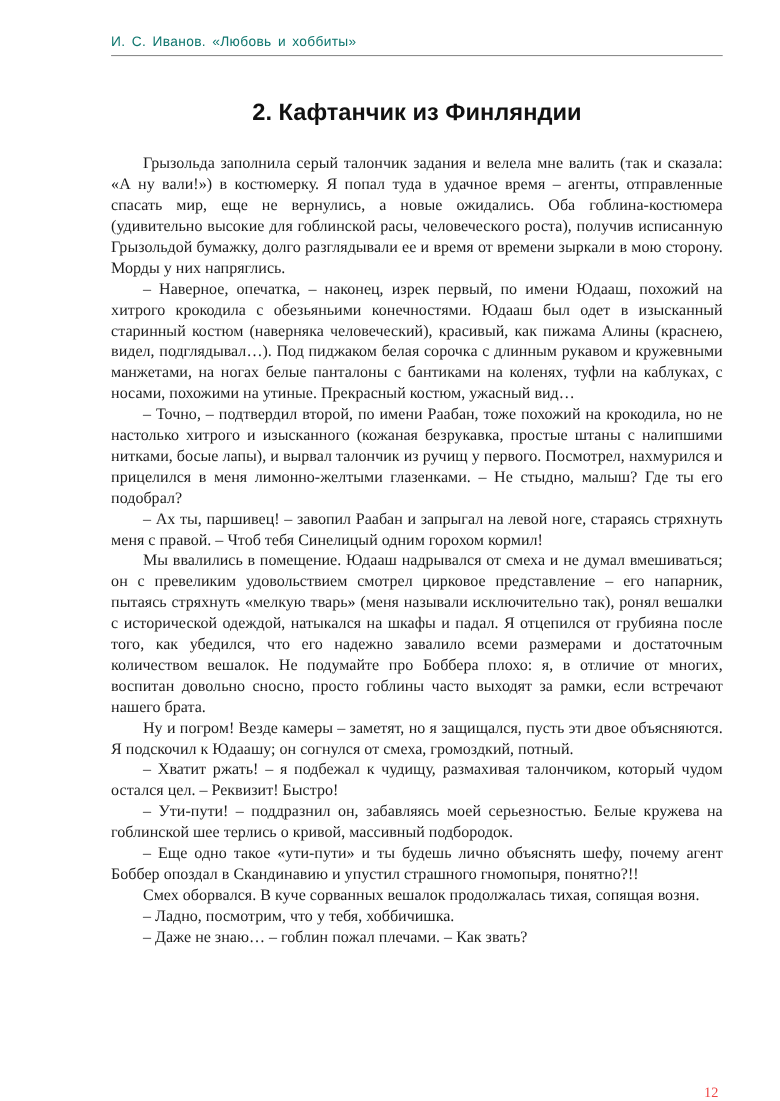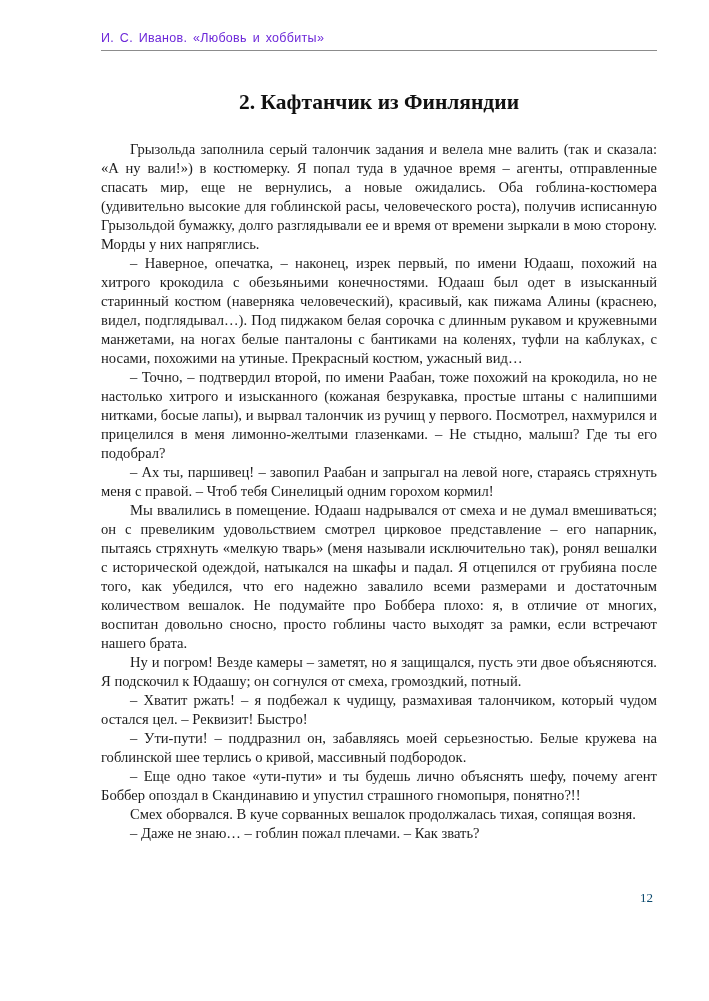--- a/index.html
+++ b/index.html
@@ -2,40 +2,40 @@
 <html><head>
 <meta charset="utf-8">
 <style>
   html, body { margin: 0; padding: 0; }
   body {
     width: 709px; height: 1001px; background: #ffffff; position: relative; overflow: hidden;
     color: #1a1a1a;
   }
   .header {
     position: absolute; left: 101px; top: 31px; width: 556px;
-    font-family: "Liberation Sans", sans-serif; font-size: 12.5px; color: #6d28d9;
+    font-family: "Liberation Sans", sans-serif; font-size: 12.5px; color: #0f766e;
     letter-spacing: 0.3px; word-spacing: 2px;
   }
   .rule {
     position: absolute; left: 101px; top: 50px; width: 556px; height: 0;
     border-top: 1.5px solid #8c8c8c;
   }
   .title {
     position: absolute; left: 101px; top: 90px; width: 556px; text-align: center;
-    font-family: Liberation Serif, serif; font-weight: bold; font-size: 21.5px; color: #111;
+    font-family: Liberation Sans, sans-serif; font-weight: bold; font-size: 21.5px; color: #111;
   }
   .body {
     position: absolute; left: 101px; top: 140px; width: 556px;
     font-family: "Liberation Serif", serif; font-size: 14.6px; line-height: 19px; color: #1c1c1c;
     text-align: justify;
   }
   .body p { margin: 0; text-indent: 29px; hyphens: manual; }
   .pagenum {
-    position: absolute; left: 640px; top: 890px;
-    font-family: "Liberation Serif", serif; font-size: 13px; color: #0c4a6e;
+    position: absolute; left: 640px; top: 985px;
+    font-family: "Liberation Serif", serif; font-size: 13px; color: #ef4444;
   }
 </style>
 </head>
 <body>
 
 <div class="header">И. С. Иванов. «Любовь и хоббиты»</div>
 <div class="rule"></div>
 
 <div class="title">2. Кафтанчик из Финляндии</div>
 
@@ -43,17 +43,18 @@
   <p>Грызольда заполнила серый талончик задания и велела мне валить (так и сказала: «А ну вали!») в костюмерку. Я попал туда в удачное время – агенты, отправленные спасать мир, еще не вернулись, а новые ожидались. Оба гоблина-костюмера (удивительно высокие для гоблинской расы, человеческого роста), получив исписанную Грызольдой бумажку, долго разглядывали ее и время от времени зыркали в мою сторону. Морды у них напряглись.</p>
   <p>– Наверное, опечатка, – наконец, изрек первый, по имени Юдааш, похожий на хитрого крокодила с обезьяньими конечностями. Юдааш был одет в изысканный старинный костюм (наверняка человеческий), красивый, как пижама Алины (краснею, видел, подглядывал…). Под пиджаком белая сорочка с длинным рукавом и кружевными манжетами, на ногах белые панталоны с бантиками на коленях, туфли на каблуках, с носами, похожими на утиные. Пре­красный костюм, ужасный вид…</p>
   <p>– Точно, – подтвердил второй, по имени Раабан, тоже похожий на крокодила, но не настолько хитрого и изысканного (кожаная безрукавка, простые штаны с налипшими нит­ками, босые лапы), и вырвал талончик из ручищ у первого. Посмотрел, нахмурился и при­целился в меня лимонно-желтыми глазенками. – Не стыдно, малыш? Где ты его подобрал?</p>
   <p>– Ах ты, паршивец! – завопил Раабан и запрыгал на левой ноге, стараясь стряхнуть меня с правой. – Чтоб тебя Синелицый одним горохом кормил!</p>
   <p>Мы ввалились в помещение. Юдааш надрывался от смеха и не думал вмешиваться; он с превеликим удовольствием смотрел цирковое представление – его напарник, пытаясь стряхнуть «мелкую тварь» (меня называли исключительно так), ронял вешалки с историче­ской одеждой, натыкался на шкафы и падал. Я отцепился от грубияна после того, как убе­дился, что его надежно завалило всеми размерами и достаточным количеством вешалок. Не подумайте про Боббера плохо: я, в отличие от многих, воспитан довольно сносно, просто гоблины часто выходят за рамки, если встречают нашего брата.</p>
   <p>Ну и погром! Везде камеры – заметят, но я защищался, пусть эти двое объясняются. Я подскочил к Юдаашу; он согнулся от смеха, громоздкий, потный.</p>
   <p>– Хватит ржать! – я подбежал к чудищу, размахивая талончиком, который чудом остался цел. – Реквизит! Быстро!</p>
   <p>– Ути-пути! – поддразнил он, забавляясь моей серьезностью. Белые кружева на гоблин­ской шее терлись о кривой, массивный подбородок.</p>
   <p>– Еще одно такое «ути-пути» и ты будешь лично объяснять шефу, почему агент Боббер опоздал в Скандинавию и упустил страшного гномопыря, понятно?!!</p>
   <p>Смех оборвался. В куче сорванных вешалок продолжалась тихая, сопящая возня.</p>
+  <p>– Ладно, посмотрим, что у тебя, хоббичишка.</p>
   <p>– Даже не знаю… – гоблин пожал плечами. – Как звать?</p>
 
 </div>
 
 <div class="pagenum">12</div>
 
 </body></html>

